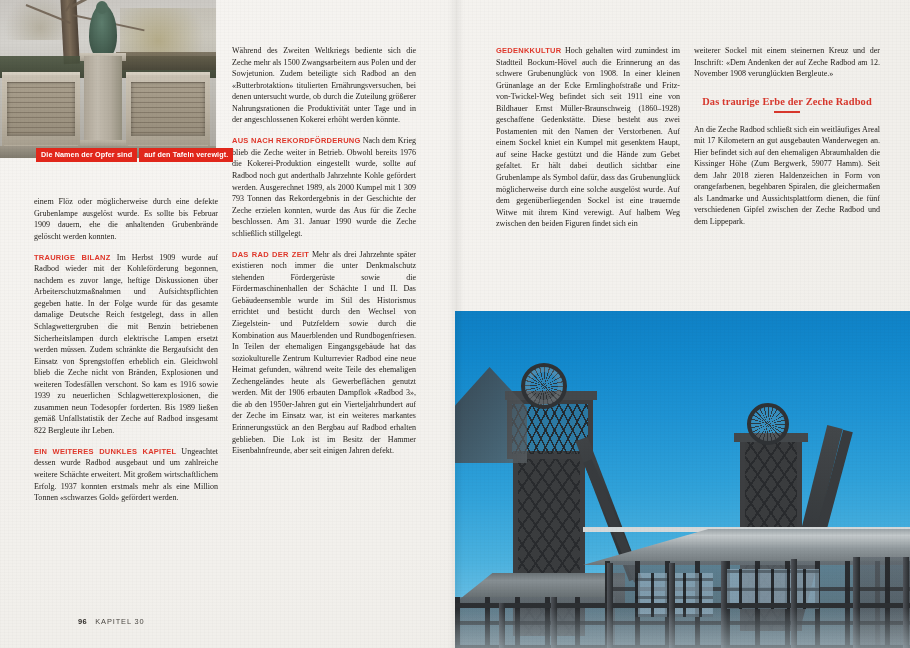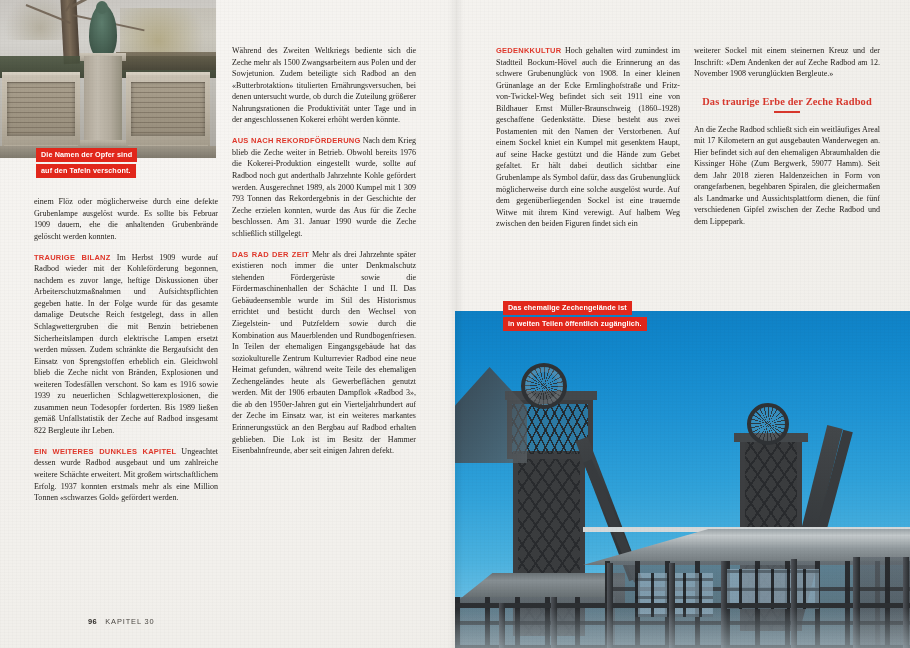--- a/index.html
+++ b/index.html
@@ -154,21 +154,21 @@
     position: absolute;
     left: 0; top: 146px; width: 216px; height: 12px;
     background: linear-gradient(180deg,#9e9789,#807a6d);
   }
 
   
   .caption-box {
     position: absolute;
     z-index: 4;
     display: flex;
-    flex-direction: column;
+    flex-direction: row;
     align-items: flex-start;
     gap: 2px;
   }
   .caption-line {
     background: #e1271b;
     color: #ffffff;
     font-family: "Liberation Sans", sans-serif;
     font-weight: 700;
     font-size: 7.2px;
     line-height: 1.05;
@@ -222,21 +222,21 @@
     display: block;
     width: 26px;
     height: 1.4px;
     background: #d8372c;
     margin: 0 auto 11px auto;
   }
 
   
   .folio {
     position: absolute;
-    left: 44px; top: 617px;
+    left: 34px; top: 617px;
     display: flex;
     align-items: baseline;
     gap: 8px;
     font-family: "Liberation Sans", sans-serif;
     font-size: 7.4px;
     color: #4a4742;
     letter-spacing: .5px;
     z-index: 4;
     padding-left: 44px;
   }
@@ -439,21 +439,21 @@
     </div>
     <div class="mem-tablet right">
       <div class="mem-tablet-inner"></div>
       <div class="mem-tablet-foot"></div>
     </div>
     <div class="mem-ground"></div>
   </div>
 
   <div class="caption-box" id="caption-memorial">
     <span class="caption-line">Die Namen der Opfer sind</span>
-    <span class="caption-line">auf den Tafeln verschont.</span>
+    <span class="caption-line">auf den Tafeln verewigt.</span>
   </div>
 
   <div class="col" id="col-1">
     <p><span>einem Flöz oder möglicherweise durch eine defekte Grubenlampe ausgelöst wurde. Es sollte bis Februar 1909 dauern, ehe die anhaltenden Grubenbrände gelöscht werden konnten.</span></p>
     <p><span class="lead">TRAURIGE BILANZ</span><span> Im Herbst 1909 wurde auf Radbod wieder mit der Kohleförderung begonnen, nachdem es zuvor lange, heftige Diskussionen über Arbeiterschutzmaßnahmen und Aufsichtspflichten gegeben hatte. In der Folge wurde für das gesamte damalige Deutsche Reich festgelegt, dass in allen Schlagwettergruben die mit Benzin betriebenen Sicherheitslampen durch elektrische Lampen ersetzt werden müssen. Zudem schränkte die Bergaufsicht den Einsatz von Sprengstoffen erheblich ein. Gleichwohl blieb die Zeche nicht von Bränden, Explosionen und weiteren Todesfällen verschont. So kam es 1916 sowie 1939 zu neuerlichen Schlagwetterexplosionen, die zusammen neun Todesopfer forderten. Bis 1989 ließen gemäß Unfallstatistik der Zeche auf Radbod insgesamt 822 Bergleute ihr Leben.</span></p>
     <p><span class="lead">EIN WEITERES DUNKLES KAPITEL</span><span> Ungeachtet dessen wurde Radbod ausgebaut und um zahlreiche weitere Schächte erweitert. Mit großem wirtschaftlichem Erfolg. 1937 konnten erstmals mehr als eine Million Tonnen «schwarzes Gold» gefördert werden.</span></p>
   </div>
 
   <div class="col" id="col-2">
     <p><span>Während des Zweiten Weltkriegs bediente sich die Zeche mehr als 1500 Zwangsarbeitern aus Polen und der Sowjetunion. Zudem beteiligte sich Radbod an den «Butterbrotaktion» titulierten Ernährungsversuchen, bei denen untersucht wurde, ob durch die Zuteilung größerer Nahrungsrationen die Produktivität unter Tage und in der angeschlossenen Kokerei erhöht werden könnte.</span></p>
@@ -514,20 +514,16 @@
     <div class="column-v" style="left:152px;top:252px;height:85px;"></div>
     <div class="column-v" style="left:214px;top:252px;height:85px;"></div>
     <div class="column-v" style="left:266px;top:250px;height:87px;"></div>
     <div class="column-v" style="left:336px;top:248px;height:89px;"></div>
     <div class="column-v" style="left:398px;top:246px;height:91px;"></div>
     <div class="column-v" style="left:448px;top:246px;height:91px;"></div>
 
     <div class="ground-haze"></div>
   </div>
 
-  <div class="caption-box" id="caption-colliery">
-    <span class="caption-line">Das ehemalige Zechengelände ist</span>
-    <span class="caption-line">in weiten Teilen öffentlich zugänglich.</span>
-  </div>
 
   <div class="gutter"></div>
 
 </div>
 
 </body></html>

